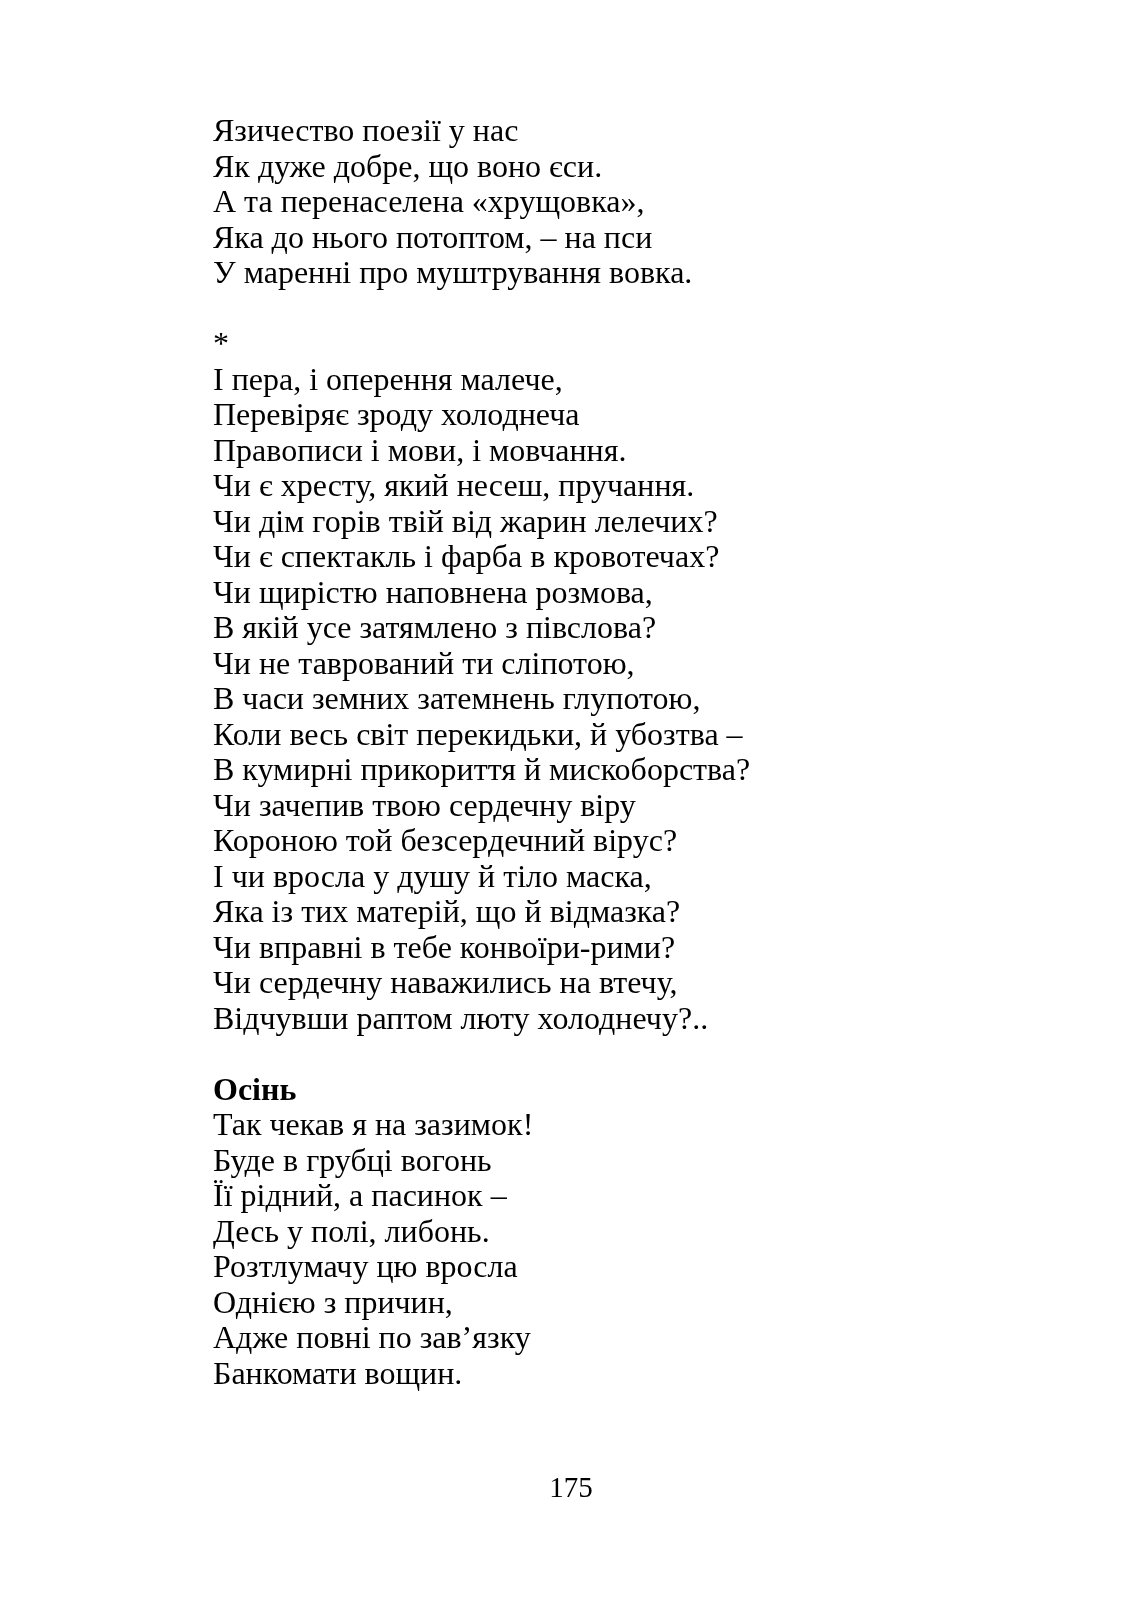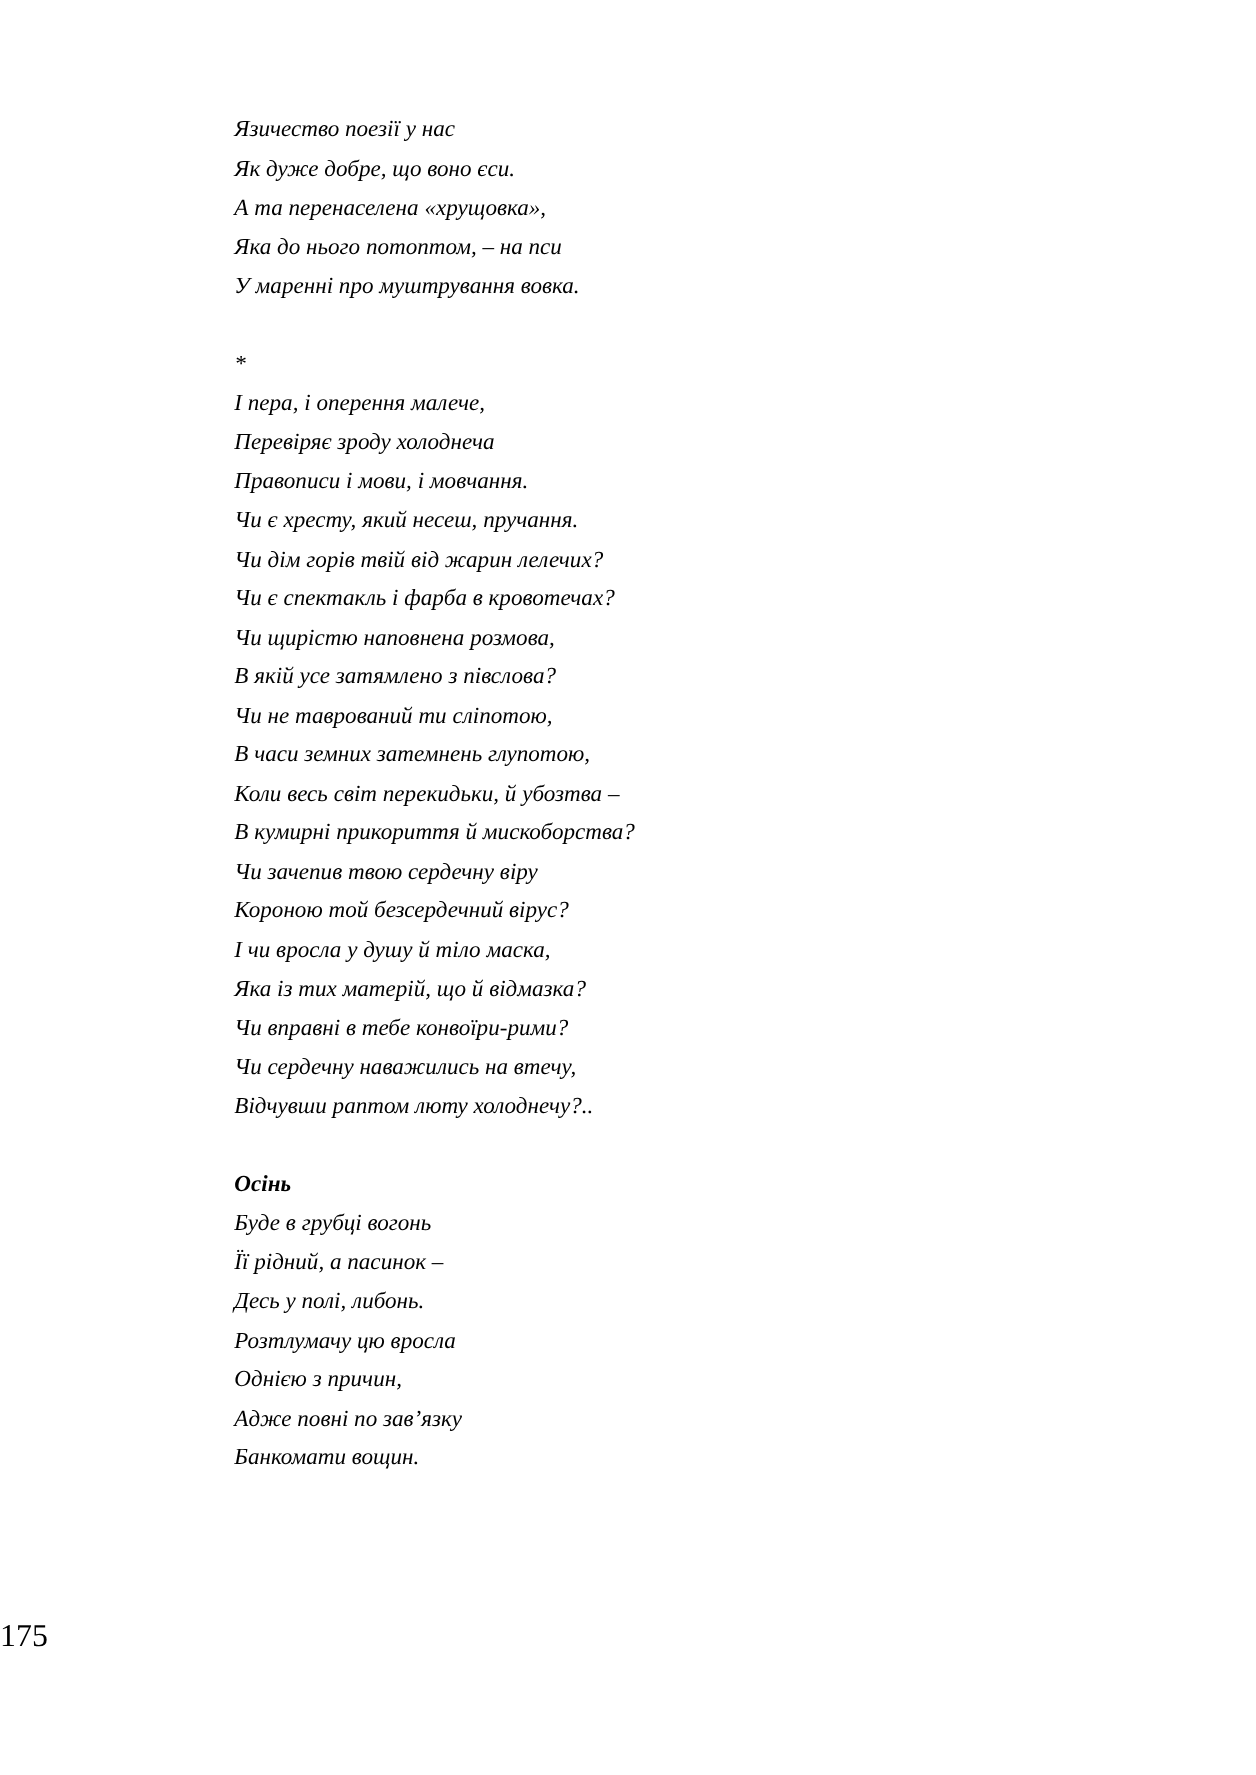--- a/index.html
+++ b/index.html
@@ -11,42 +11,42 @@
     position: relative;
     width: 1142px;
     height: 1614px;
     background: #ffffff;
     font-family: "Liberation Serif", "DejaVu Serif", serif;
     color: #000000;
     overflow: hidden;
   }
   .text-block {
     position: absolute;
-    top: 100px;
+    top: 113px;
     left: 213px;
     right: 40px;
-    font-size: 21px;
+    font-size: 32px;
     line-height: 35.5px;
-    font-style: italic;
   }
   .line {
     white-space: nowrap;
     min-height: 35.5px;
   }
   .gap {
     height: 35.5px;
   }
   .title {
     font-weight: bold;
   }
   .page-number {
     position: absolute;
     top: 1470px;
     left: 0;
     width: 100%;
+    text-align: center;
     font-size: 29px;
     line-height: 35.5px;
   }
 </style>
 </head>
 <body>
 
 <div class="page">
   <div class="text-block">
 
@@ -82,20 +82,21 @@
       <div class="line">Чи вправні в тебе конвоїри-рими?</div>
       <div class="line">Чи сердечну наважились на втечу,</div>
       <div class="line">Відчувши раптом люту холоднечу?..</div>
     </div>
 
     <div class="gap"></div>
 
     <div class="line title">Осінь</div>
 
     <div class="stanza">
+      <div class="line">Так чекав я на зазимок!</div>
       <div class="line">Буде в грубці вогонь</div>
       <div class="line">Її рідний, а пасинок –</div>
       <div class="line">Десь у полі, либонь.</div>
       <div class="line">Розтлумачу цю вросла</div>
       <div class="line">Однією з причин,</div>
       <div class="line">Адже повні по зав’язку</div>
       <div class="line">Банкомати вощин.</div>
     </div>
 
   </div>

